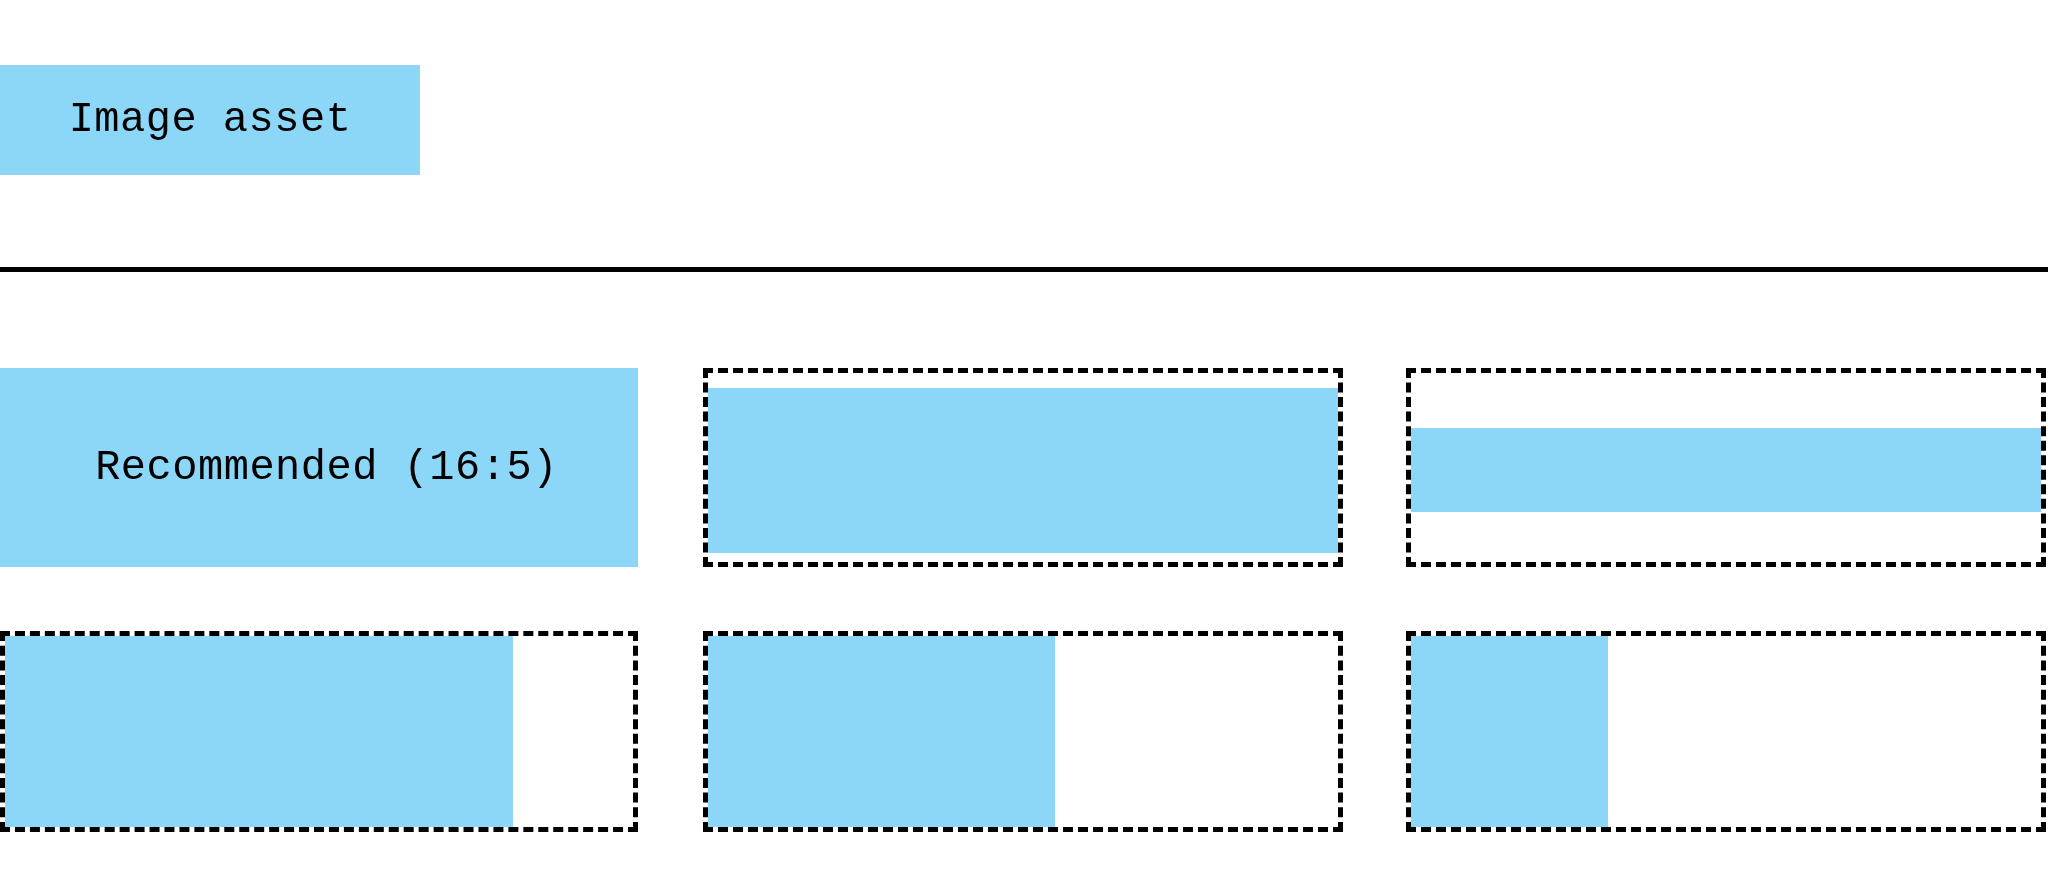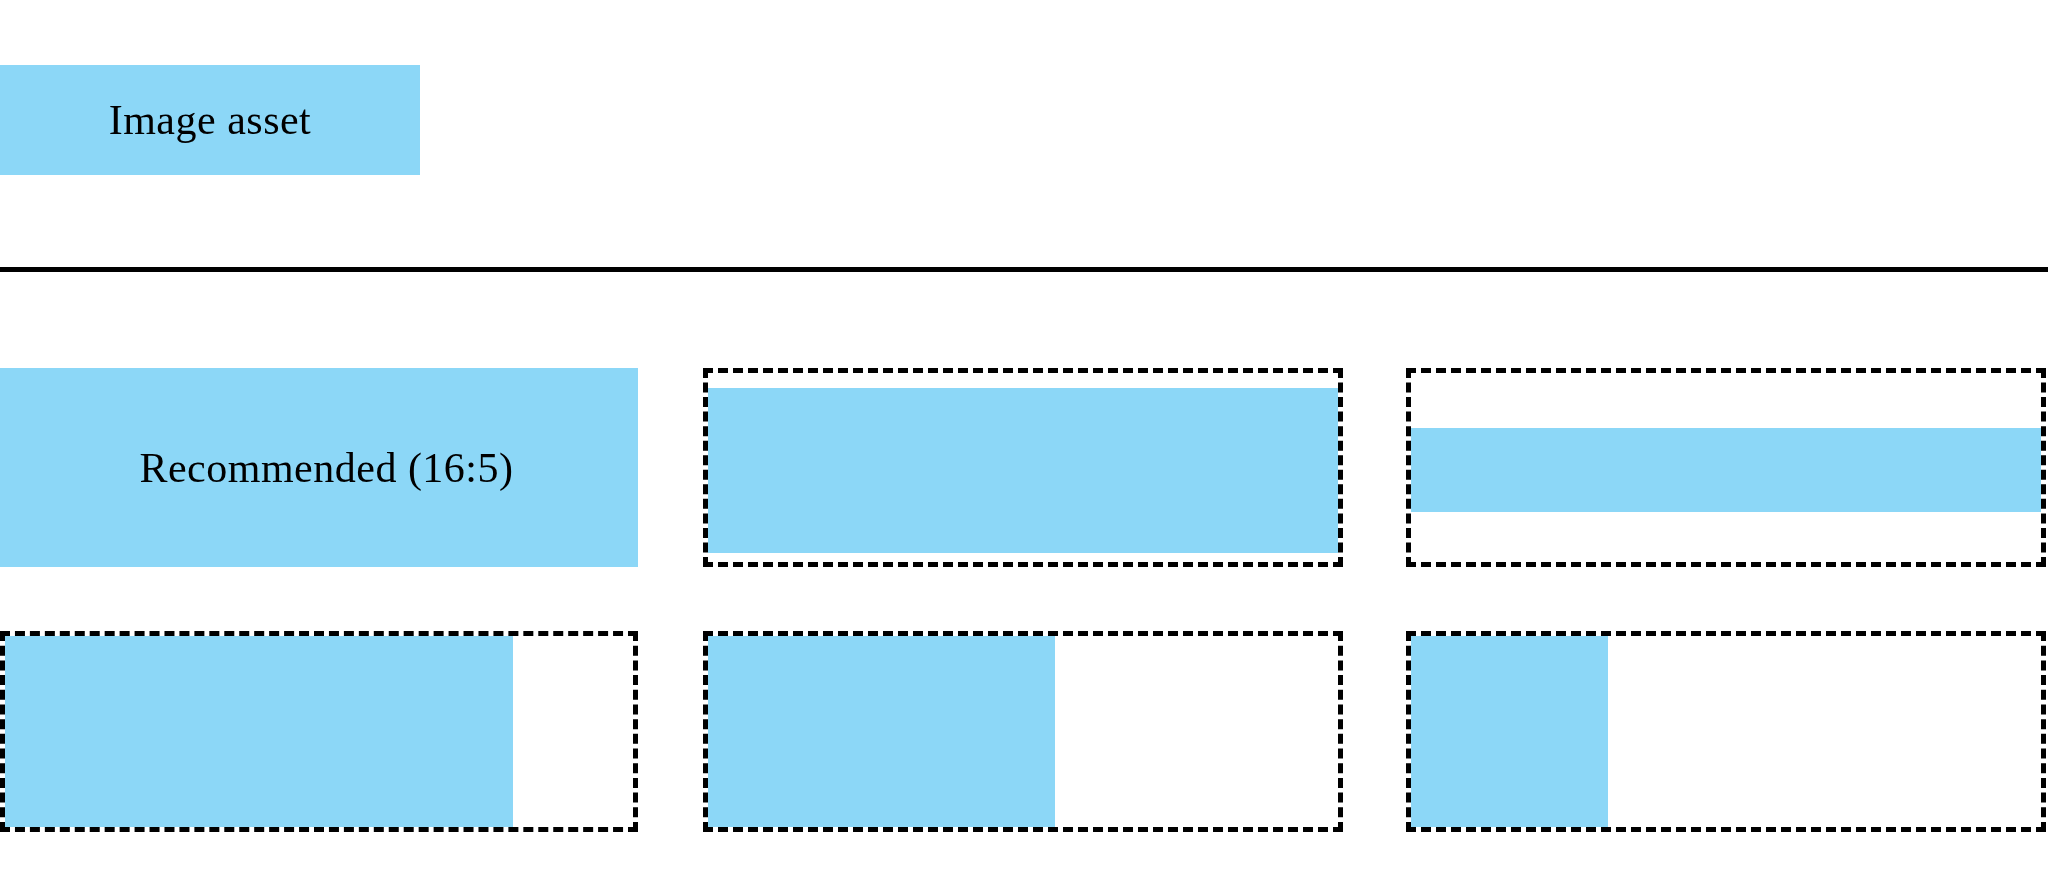--- a/index.html
+++ b/index.html
@@ -6,21 +6,21 @@
     margin: 0;
     padding: 0;
     background: #ffffff;
   }
   .canvas {
     position: relative;
     width: 2048px;
     height: 896px;
     background: #ffffff;
     overflow: hidden;
-    font-family: Liberation Serif, serif;
+    font-family: Liberation Mono, monospace;
     color: var(--ink, #000);
   }
   .label-text {
     font-size: 42px;
     font-weight: 500;
     letter-spacing: 0.5px;
     white-space: nowrap;
     color: var(--ink, #000);
   }
   

